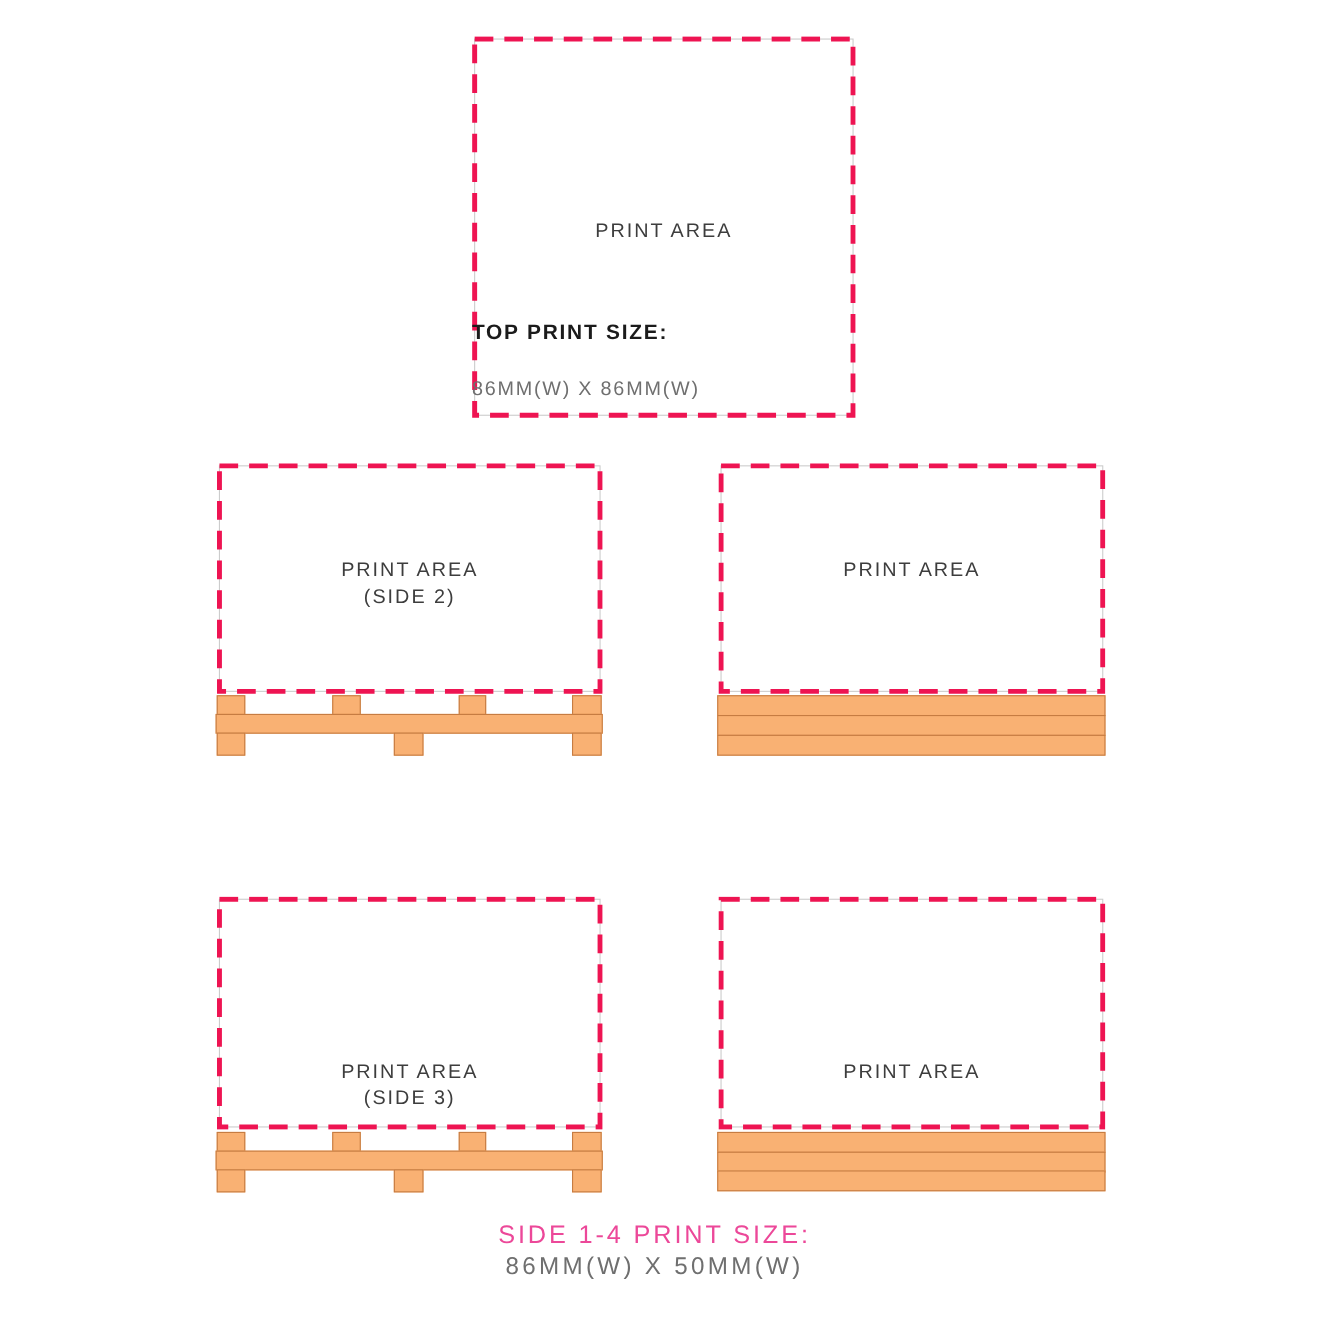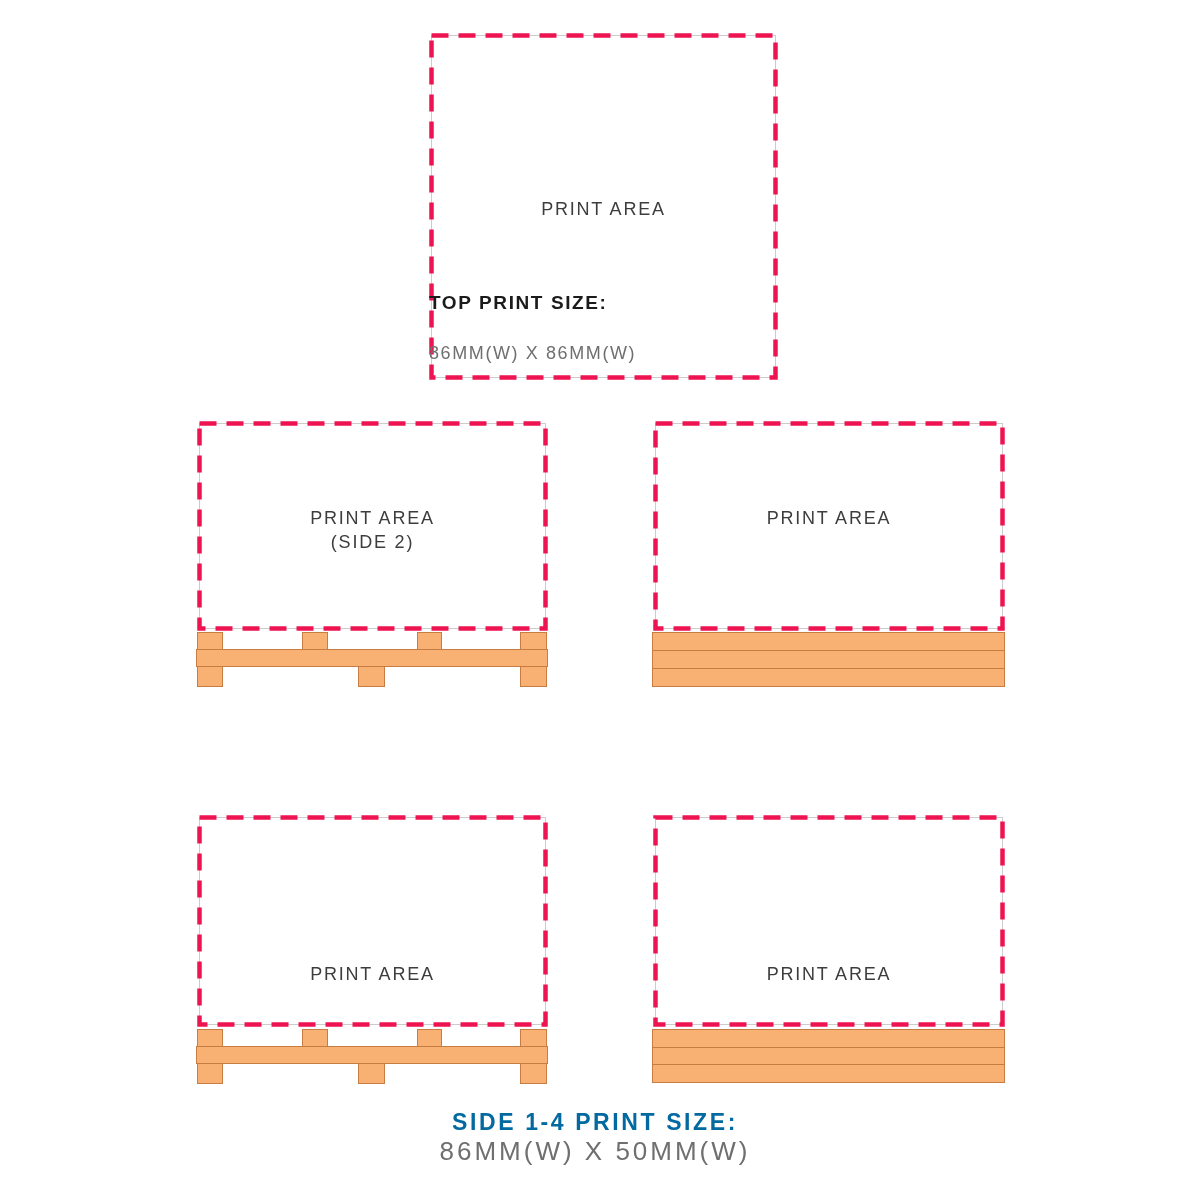--- a/index.html
+++ b/index.html
@@ -53,25 +53,25 @@
     background: var(--wood);
     border: 1px solid var(--wood-line);
   }
   .caption {
     position: absolute;
     left: 295px; top: 1108px; width: 600px;
     text-align: center;
   }
   .caption-title {
     font-size: 23px; line-height: 29px;
-    font-weight: 700; letter-spacing: 2.6px;
-    color: #0369a1;
+    font-weight: 400; letter-spacing: 2.6px;
+    color: #ec4899;
   }
   .caption-value {
-    font-size: 26px; line-height: 28px;
+    font-size: 22px; line-height: 28px;
     letter-spacing: 3px;
     color: var(--muted);
   }
 </style>
 </head>
 <body>
 
 <div class="canvas">
 
   <section class="pbox" style="left:429px; top:33px; width:349px; height:347px;">
@@ -109,20 +109,21 @@
     </div>
   </section>
 
   <section class="pbox" style="left:197px; top:815px; width:351px; height:212px;">
     <svg width="351" height="212">
       <rect class="gray-rect" x="2.5" y="2.5" width="346" height="207"></rect>
       <rect class="dash-rect" x="2.5" y="2.5" width="346" height="207"></rect>
     </svg>
     <div class="area-label" style="top:147px;">
       <div>PRINT AREA</div>
+      <div>(SIDE 3)</div>
     </div>
   </section>
 
   <section class="pbox" style="left:653px; top:815px; width:352px; height:212px;">
     <svg width="352" height="212">
       <rect class="gray-rect" x="2.5" y="2.5" width="347" height="207"></rect>
       <rect class="dash-rect" x="2.5" y="2.5" width="347" height="207"></rect>
     </svg>
     <div class="area-label" style="top:147px;">
       <div>PRINT AREA</div>

